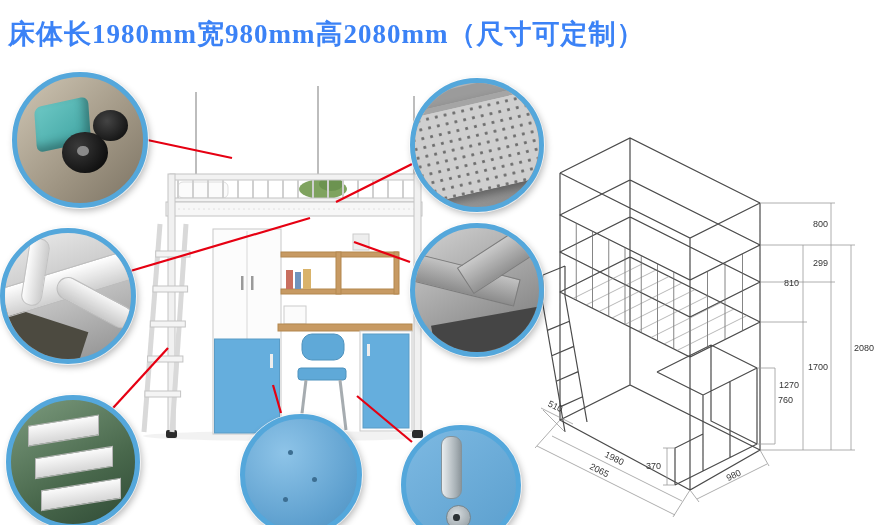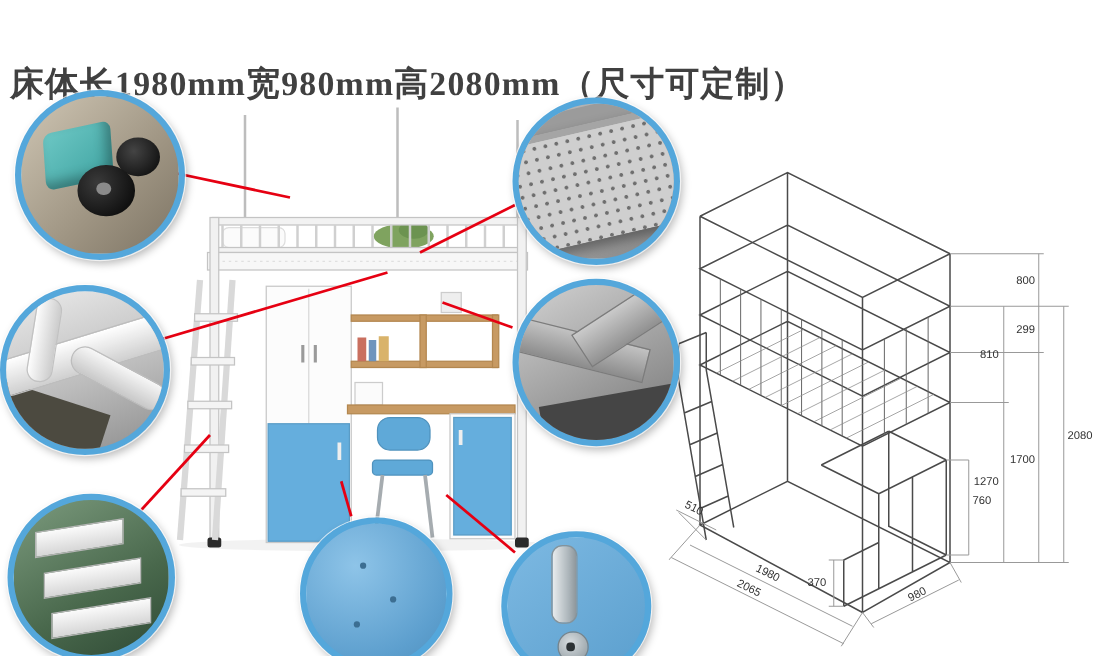--- a/index.html
+++ b/index.html
@@ -1,20 +1,20 @@
 <!DOCTYPE html>
 <html><head>
 <meta charset="utf-8">
 <style>
   html,body{margin:0;padding:0;}
   .stage{position:relative;width:880px;height:525px;background:#ffffff;overflow:hidden;
          font-family:"Liberation Sans",sans-serif;}
   
-  .title{position:absolute;left:8px;top:16px;font-size:27px;font-weight:bold;color:#404040;
-         font-family:"Liberation Serif",serif;letter-spacing:1px;white-space:nowrap;margin-top:33px;}
+  .title{position:absolute;left:8px;top:16px;font-size:27px;font-weight:bold;color:#3b82f6;
+         font-family:"Liberation Serif",serif;letter-spacing:1px;white-space:nowrap;}
   
   .photo-svg{position:absolute;left:118px;top:84px;z-index:1;}
   .lines-svg{position:absolute;left:0;top:0;z-index:2;pointer-events:none;}
   .tech-svg{position:absolute;left:535px;top:70px;z-index:1;}
   
   .callout{position:absolute;border-radius:50%;border:5px solid #54a7db;overflow:hidden;z-index:3;
            box-shadow:0 0 0 1px rgba(255,255,255,.7),2px 3px 7px rgba(0,0,0,.28);}
   .callout>div{position:absolute;}
   .c1{left:12px;top:72px;width:126px;height:126px;background:linear-gradient(135deg,#cfc6b4,#9e9482 60%,#7d7464);}
   .c1 .teal{left:14%;top:20%;width:44%;height:36%;background:linear-gradient(145deg,#6cc7c4,#3fa3a1);

